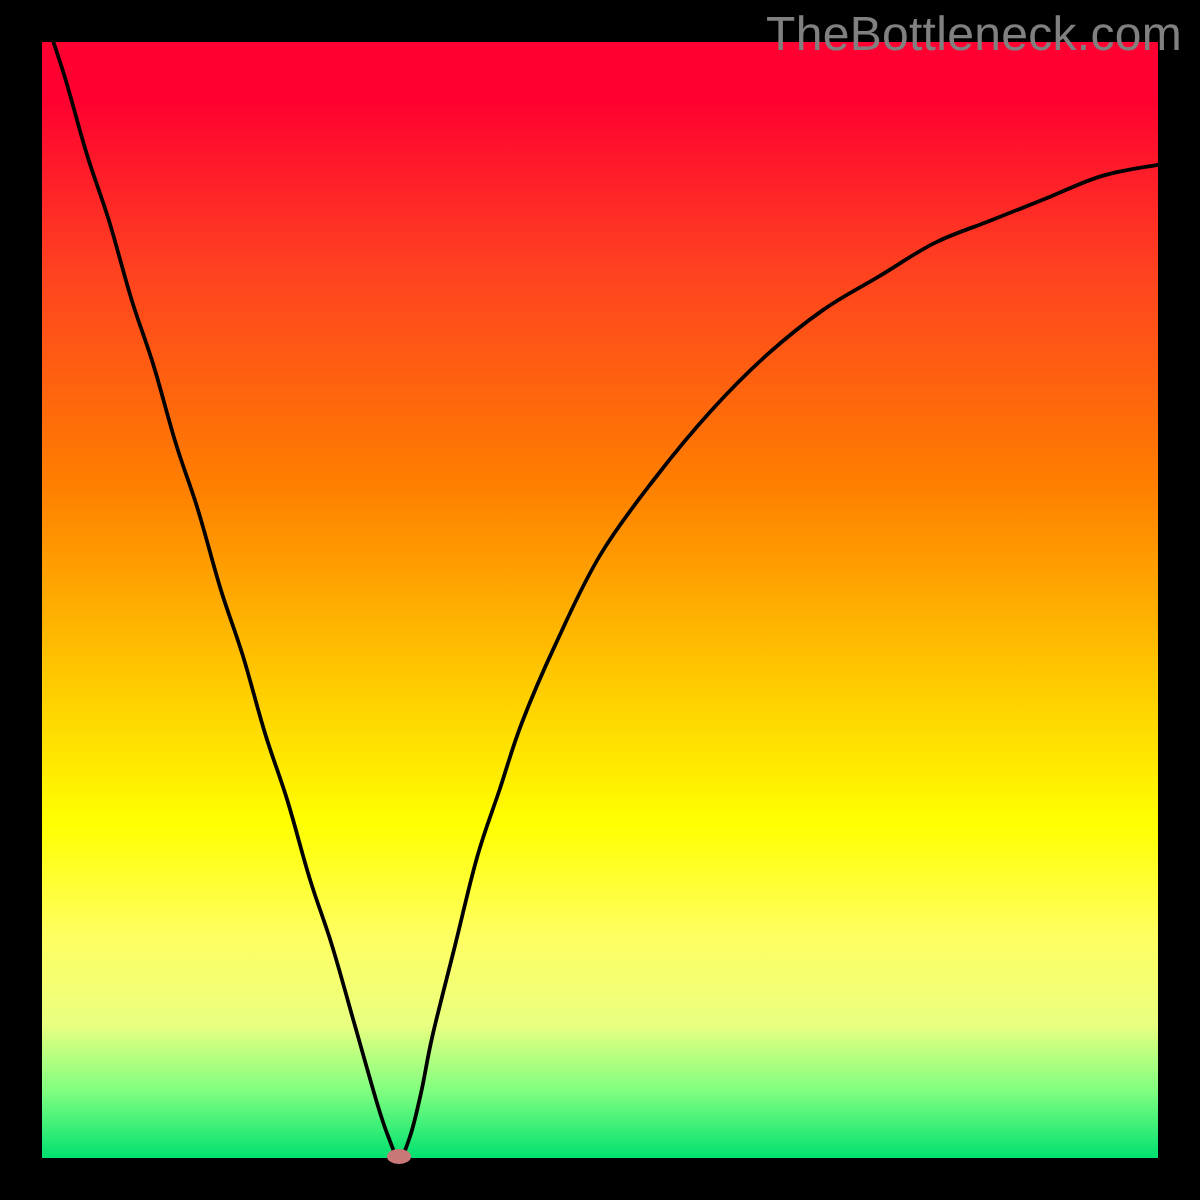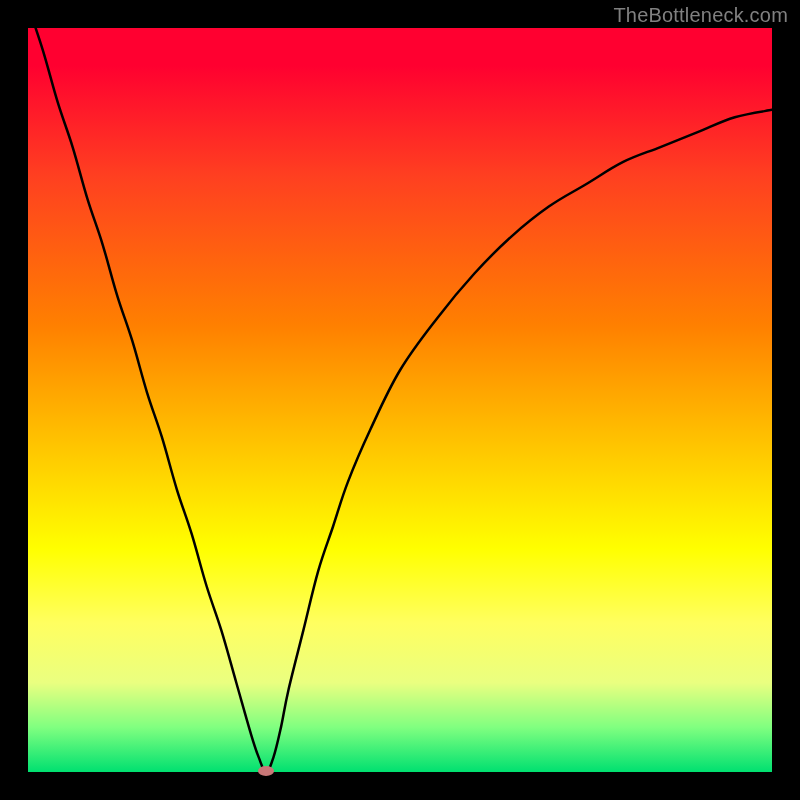--- a/index.html
+++ b/index.html
@@ -1,20 +1,20 @@
 <!DOCTYPE html>
 <html><head>
 <meta charset="utf-8">
 <style>
   * { margin: 0; padding: 0; box-sizing: border-box; }
   body { width: 800px; height: 800px; background: #000; position: relative; overflow: hidden; font-family: Arial, sans-serif; }
   .frame { position: absolute; width: 800px; height: 800px; background: #000; }
   .plot-area { position: absolute; left: 28px; top: 28px; width: 744px; height: 744px; background: linear-gradient(to bottom, #ff0030 0%, #ff0030 5%, #ff4020 20%, #ff8000 40%, #ffc000 55%, #ffff00 70%, #ffff60 80%, #eaff80 88%, #80ff80 94%, #00e070 100%); }
   .curve { position: absolute; left: 28px; top: 28px; width: 744px; height: 744px; }
-  .watermark { position: absolute; top: 4px; right: 12px; color: #808080; font-size: 20px; font-weight: 500; letter-spacing: 0.2px; }
+  .watermark { position: absolute; top: 4px; right: 12px; color: #808080; font-size: 32px; font-weight: 500; letter-spacing: 0.2px; }
   .minimum-dot { position: absolute; width: 16px; height: 10px; border-radius: 50%; background: #c97878; }
 </style>
 </head>
 <body>
 
 <div class="frame"></div>
 <div class="plot-area"></div>
 
 <svg class="curve" viewBox="0 0 744 744" preserveAspectRatio="none">
   <path id="curve-path" d="M 0.00 -22.32 C 2.68 -14.28, 9.52 4.91, 14.88 22.32 C 20.24 39.73, 24.40 56.99, 29.76 74.40 C 35.12 91.81, 39.28 101.63, 44.64 119.04 C 50.00 136.45, 54.16 153.71, 59.52 171.12 C 64.88 188.53, 69.04 198.35, 74.40 215.76 C 79.76 233.17, 83.92 250.43, 89.28 267.84 C 94.64 285.25, 98.80 295.07, 104.16 312.48 C 109.52 329.89, 113.68 347.15, 119.04 364.56 C 124.40 381.97, 128.56 391.79, 133.92 409.20 C 139.28 426.61, 143.44 443.87, 148.80 461.28 C 154.16 478.69, 158.32 488.51, 163.68 505.92 C 169.04 523.33, 173.20 540.59, 178.56 558.00 C 183.92 575.41, 188.08 585.23, 193.44 602.64 C 198.80 620.05, 202.96 635.97, 208.32 654.72 C 213.68 673.47, 219.18 693.41, 223.20 706.80 C 227.22 720.19, 227.96 722.42, 230.64 729.12 C 233.32 735.82, 235.40 744.00, 238.08 744.00 C 240.76 744.00, 242.84 737.16, 245.52 729.12 C 248.20 721.08, 250.28 711.41, 252.96 699.36 C 255.64 687.31, 256.38 679.57, 260.40 662.16 C 264.42 644.75, 269.92 624.07, 275.28 602.64 C 280.64 581.21, 284.80 561.87, 290.16 543.12 C 295.52 524.37, 299.68 514.55, 305.04 498.48 C 310.40 482.41, 313.22 471.25, 319.92 453.84 C 326.62 436.43, 332.87 421.85, 342.24 401.76 C 351.61 381.67, 359.95 362.33, 372.00 342.24 C 384.05 322.15, 395.81 307.57, 409.20 290.16 C 422.59 272.75, 433.01 260.25, 446.40 245.52 C 459.79 230.79, 470.21 220.37, 483.60 208.32 C 496.99 196.27, 507.41 187.93, 520.80 178.56 C 534.19 169.19, 544.61 164.28, 558.00 156.24 C 571.39 148.20, 581.81 140.62, 595.20 133.92 C 608.59 127.22, 619.01 124.40, 632.40 119.04 C 645.79 113.68, 656.21 109.52, 669.60 104.16 C 682.99 98.80, 693.41 93.30, 706.80 89.28 C 720.19 85.26, 737.30 83.18, 744.00 81.84" stroke="#000000" stroke-width="2.5" fill="none" stroke-linecap="round" stroke-linejoin="round"></path>

